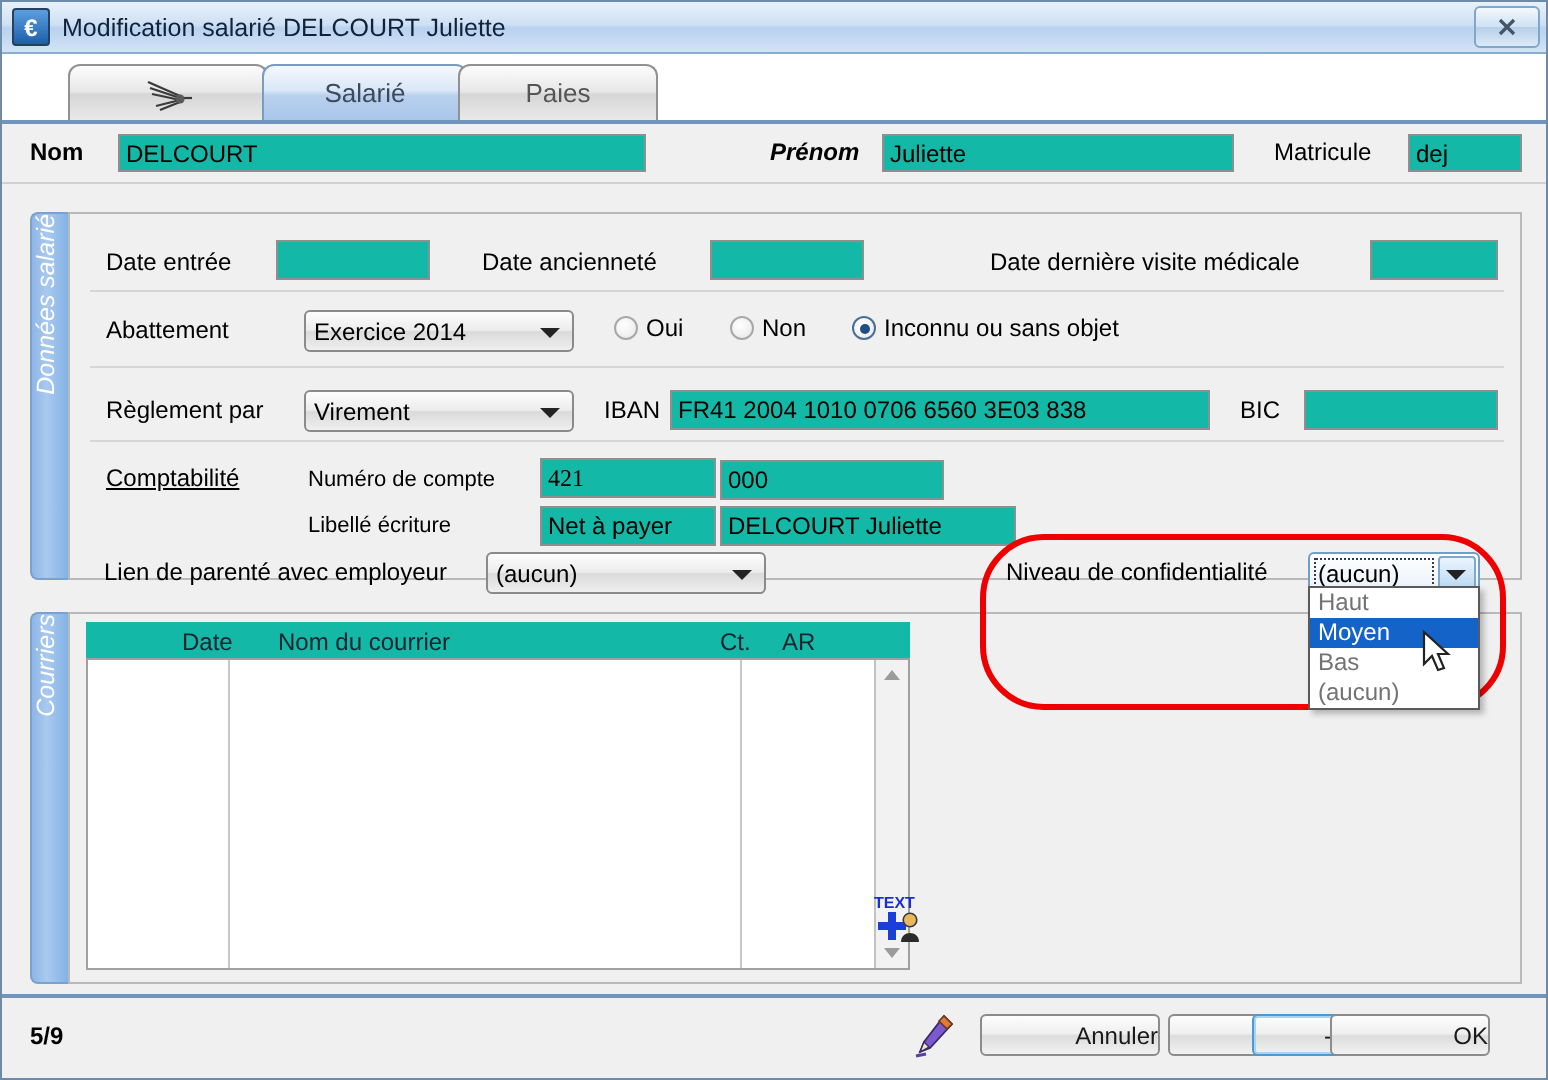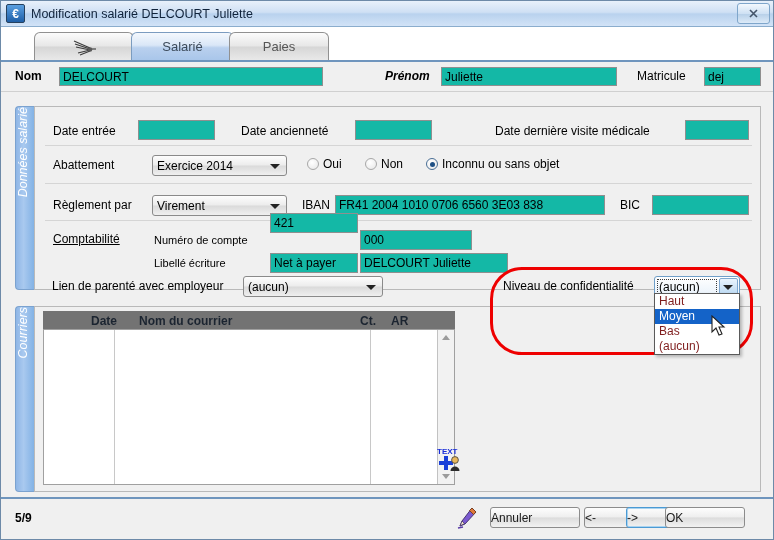--- a/index.html
+++ b/index.html
@@ -183,40 +183,40 @@
     position: absolute;
     background: #ffffff;
     border: 1px solid #5a5a5a;
     box-sizing: border-box;
     z-index: 30;
     box-shadow: 2px 2px 3px rgba(0,0,0,0.25);
   }
   .dd-item {
     height: 15px; line-height: 15px;
     padding-left: 4px;
-    font-size: 12px; color: #7f1d1d;
+    font-size: 12px; color: #737373;
     white-space: nowrap;
   }
   .dd-item.sel {
     background: #1463c8; color: #ffffff;
   }
   
   .red-oval {
     position: absolute;
     border: 3px solid #ee0000;
     border-radius: 32px;
     z-index: 20;
     pointer-events: none;
   }
   
   .grid-head {
     position: absolute;
-    background: #737373;
-    box-sizing: border-box;
-    font-weight: bold; font-size: 12px; color: #1b2430;
+    background: #14b8a6;
+    box-sizing: border-box;
+    font-weight: normal; font-size: 12px; color: #1b2430;
   }
   .grid-head div { position: absolute; top: 3px; }
   .grid-body {
     position: absolute;
     background: #ffffff;
     border: 1px solid #a0a0a0;
     box-sizing: border-box;
   }
   .gcol { position: absolute; top: 0; bottom: 0; border-left: 1px solid #c8c8c8; }
   .scroll {
@@ -235,21 +235,21 @@
     height: 40px;
     background: #f0f0f0;
     border-top: 2px solid #6f95bd;
   }
   .btn {
     position: absolute;
     height: 21px;
     border: 1px solid #8c8c8c;
     border-radius: 3px;
     background: linear-gradient(to bottom,#fdfdfd 0%,#efefef 47%,#dcdcdc 52%,#f2f2f2 100%);
-    display: flex; align-items: center; justify-content: flex-start;
+    display: flex; align-items: center; justify-content: flex-end;
     font-size: 12px; color: #1a1a1a;
     box-sizing: border-box;
   }
   .btn.focus {
     border: 1px solid #4b9ad4;
     box-shadow: 0 0 0 1px #a9d3ef inset;
   }
   .pagecount { position: absolute; font-weight: bold; font-size: 12px; color: #000; }
   .pencil { position: absolute; width: 20px; height: 22px; }
   .texticon { position: absolute; width: 26px; height: 28px; }
@@ -351,21 +351,21 @@
     <div class="lbl" style="left:267px; top:91px;">IBAN</div>
     <div class="fld" style="left:300px; top:88px; width:270px; height:20px;">FR41 2004 1010 0706 6560 3E03 838</div>
 
     <div class="lbl" style="left:585px; top:91px;">BIC</div>
     <div class="fld" style="left:617px; top:88px; width:97px; height:20px;"></div>
 
     <div class="sep" style="left:10px; top:113px; width:707px;"></div>
 
     <div class="lbl underline" style="left:18px; top:125px;">Comptabilité</div>
     <div class="lbl" style="left:119px; top:127px; font-size:11px;">Numéro de compte</div>
-    <div class="fld" style="left:235px; top:106px; width:88px; height:20px;">421</div>
+    <div class="fld" style="left:235px; top:122px; width:88px; height:20px;font-family:Liberation Serif, serif;">421</div>
     <div class="fld" style="left:325px; top:123px; width:112px; height:20px;">000</div>
 
     <div class="lbl" style="left:119px; top:150px; font-size:11px;">Libellé écriture</div>
     <div class="fld" style="left:325px; top:146px; width:148px; height:20px;">DELCOURT Juliette</div>
     <div class="fld" style="left:235px; top:146px; width:88px; height:20px;">Net à payer</div>
   </div>
 
   <div class="lbl" style="left:51px; top:278px;">Lien de parenté avec employeur</div>
   <div class="combo" style="left:242px; top:275px; width:140px;">
     <span>(aucun)</span>

